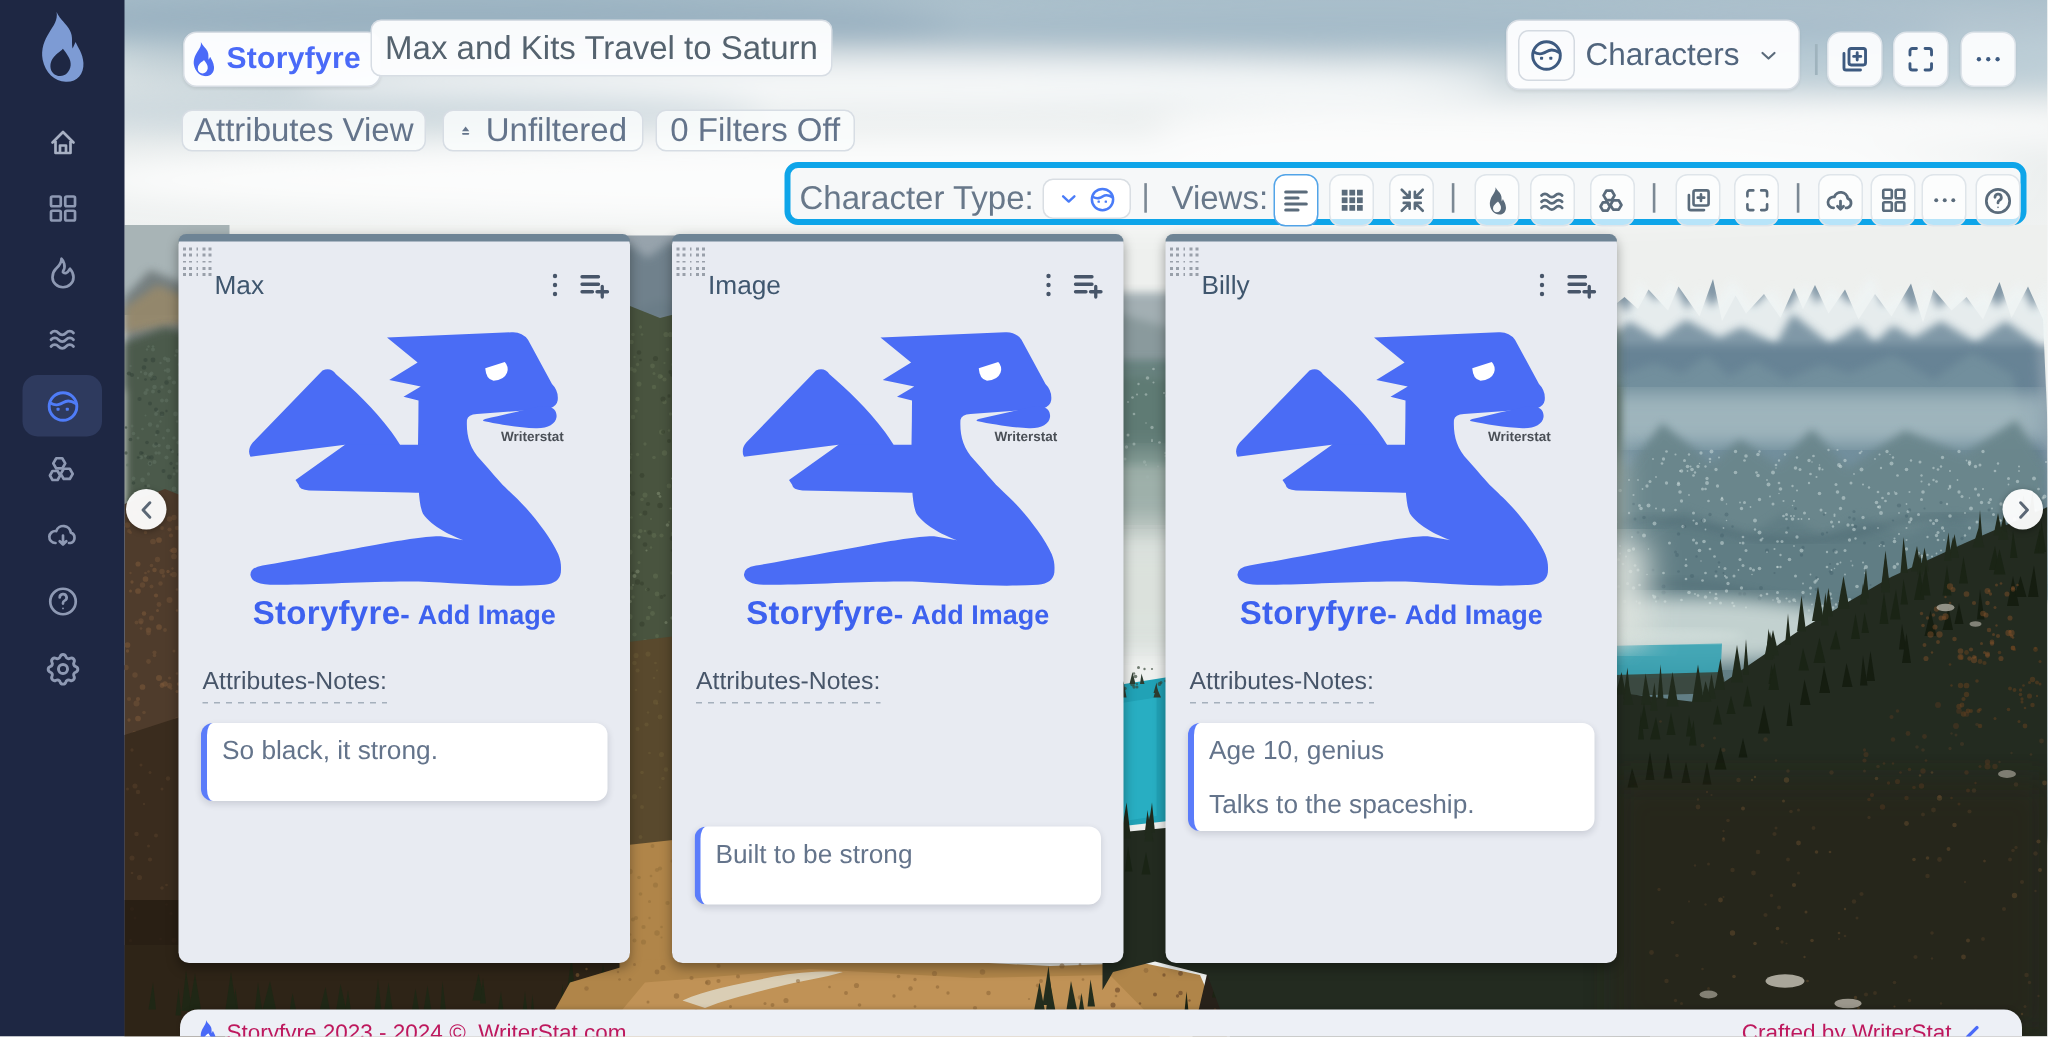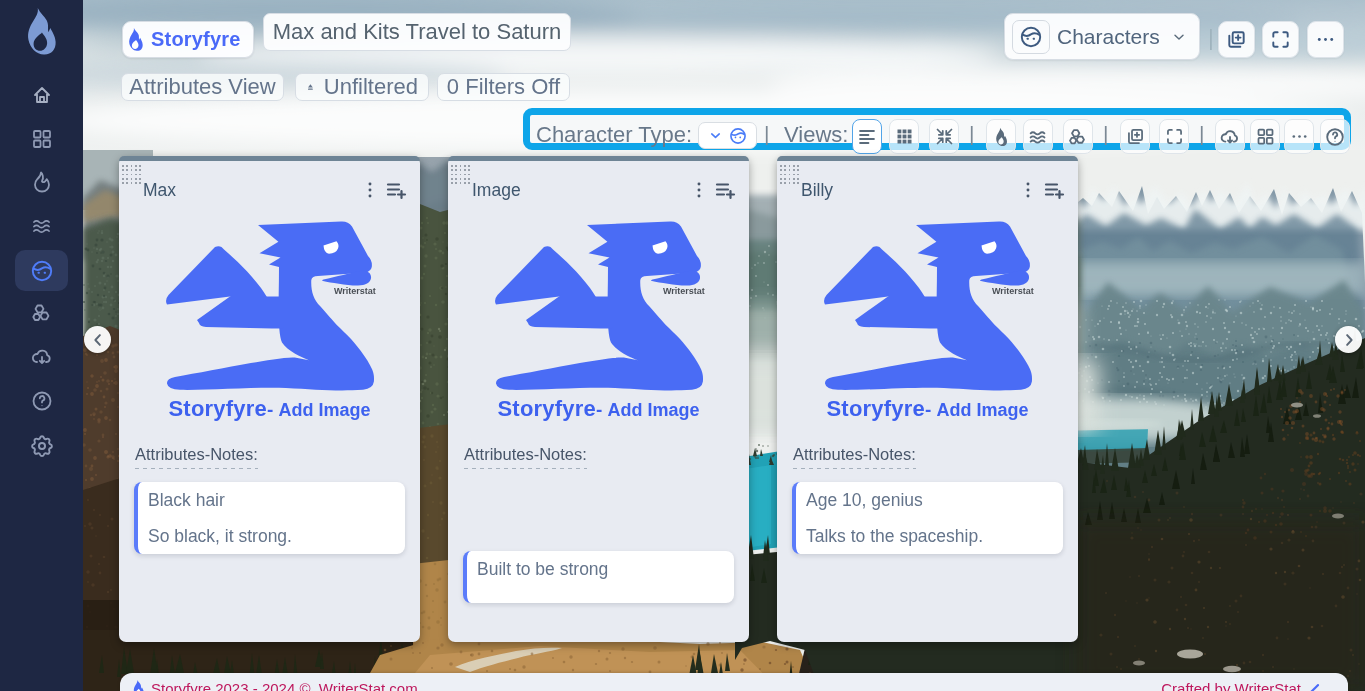--- a/index.html
+++ b/index.html
@@ -10,32 +10,32 @@
 .sidebar { position:absolute; left:0; top:0; width:83px; height:691px; background:#1e2743; }
 .slogo { position:absolute; left:26px; top:8px; }
 .sitem { position:absolute; left:0; width:83px; display:flex; justify-content:center; }
 .ssel { left:15px; width:53px; height:41px; background:#2e3a5e; border-radius:10px; align-items:center; }
 
 .chip { position:absolute; background:rgba(253,254,255,0.92); border:1px solid #d7dde4; border-radius:7px;
   display:flex; align-items:center; color:#64748b; white-space:nowrap; }
 .sfchip { left:122px; top:21px; width:132px; height:37px; border-radius:9px; padding-left:5px; gap:8px;
   box-shadow:0 1px 2px rgba(0,0,0,0.08); background:rgba(253,254,255,0.97);}
 .sfchip b { color:#4a6af8; font-size:20px; letter-spacing:0.2px; }
-.titlebox { left:263px; top:13px; width:308px; height:38px; justify-content:center; font-size:22px; color:#55636f; background:rgba(252,253,254,0.97); }
+.titlebox { left:247px; top:13px; width:308px; height:38px; justify-content:center; font-size:22px; color:#55636f; background:rgba(252,253,254,0.97); }
 .c2 { top:73px; height:28px; font-size:22px; padding:0 10px; background:rgba(250,252,253,0.82); }
 .chars { left:1004px; top:13px; width:196px; height:47px; border-radius:9px; background:rgba(252,253,254,0.97); padding-left:7px; box-shadow:0 1px 2px rgba(0,0,0,0.06);}
 .facebox { width:38px; height:34px; border:1px solid #d4dae1; border-radius:7px; display:flex; align-items:center; justify-content:center; }
 .chars .txt { font-size:21px; color:#51657d; margin-left:7px; }
 .chars .chev { margin-left:11px; display:flex; }
 .hbtn { position:absolute; top:21px; width:37px; height:37px; border-radius:9px; background:rgba(252,253,254,0.95);
   border:1px solid #dde3e9; display:flex; align-items:center; justify-content:center; box-shadow:0 1px 2px rgba(0,0,0,0.05); }
 .hsep { position:absolute; top:25px; color:#9fb3bd; font-size:22px; font-weight:300; }
 
 .toolbar { position:absolute; left:523px; top:108px; width:828px; height:42px; background:rgba(246,248,249,0.95);
-  border:7px solid #0ea5e9; border-radius:9px; }
+  border:4px solid #0ea5e9; border-radius:9px; }
 .tlabel { position:absolute; top:7px; font-size:22px; color:#68788a; }
 .tdrop { position:absolute; left:168px; top:7px; width:59px; height:27px; border:1px solid #d9dee3; background:#fff; border-radius:7px; display:flex; align-items:center; justify-content:center; gap:5px; }
 .tsep { position:absolute; top:7px; color:#7b8894; font-size:21px; }
 .tb { position:absolute; top:4px; width:30px; height:35px; border:1px solid #dfe5ea; border-radius:8px; background:rgba(255,255,255,0.7); display:flex; align-items:center; justify-content:center; }
 .tb.sel { border:1.5px solid #52a4e8; background:#fff; }
 
 .card { position:absolute; top:156px; width:301px; height:486px; background:#e8ebf2; border-radius:7px;
   box-shadow:0 3px 8px rgba(0,0,0,0.35); }
 .cardtop { height:5px; background:#6e8495; border-radius:6px 6px 0 0; }
 .draghandle { position:absolute; left:3px; top:9px; width:19px; height:19px; display:grid; grid-template-columns:repeat(5,1fr); gap:2.3px; }
@@ -2341,21 +2341,20 @@
 <path fill="#4a6cf5" d="M199.5,52.2 C203,52.6 205.5,55.2 205,59.2 C204.4,63.8 199,66.8 191,66.5 C180,66.2 165,63.6 157,61.9 Q154.8,61.3 157.5,60.4 C170,57.5 185,54 194,51.9 Q197.5,51.2 199.5,52.2 Z"></path>
 <path fill="#4a6cf5" d="M49,28 Q54.5,25.5 58,30.5 C70,41 83,53 95,69 C103,80 109,92 111,101 L111,104 L64,77.5 L1,85.5 Q-1.5,81 2.5,76 Z"></path>
 <path fill="#4a6cf5" d="M31,101 L64,77.5 L118,77.5 L118,108.5 Q118,109.8 106,109.4 L40,108 Q33.5,107.5 33,104 Z"></path>
 <path fill="#fff" d="M157.5,26.5 L170.5,22.3 Q173.5,25.5 172,29.5 Q170,34.5 163,34.8 Q158,34 157.5,26.5 Z"></path>
 <text x="168" y="75" font-family="Liberation Sans, sans-serif" font-size="9" font-weight="bold" fill="#4a4f56">Writerstat</text>
 </svg>
    <div class="addimg"><span class="sf">Storyfyre</span><span class="dash">- </span><span class="ai">Add Image</span></div>
  </div>
  <div class="attr">Attributes-Notes:</div>
  <div class="note" style="top:326px">
-        <p>Black hair</p>
         <p>So black, it strong.</p>
       </div>
 </div>
     <div class="card" style="left:448px">
  <div class="cardtop"></div>
  <div class="draghandle">
         <i></i>
         <i></i>
         <i></i>
         <i></i>

